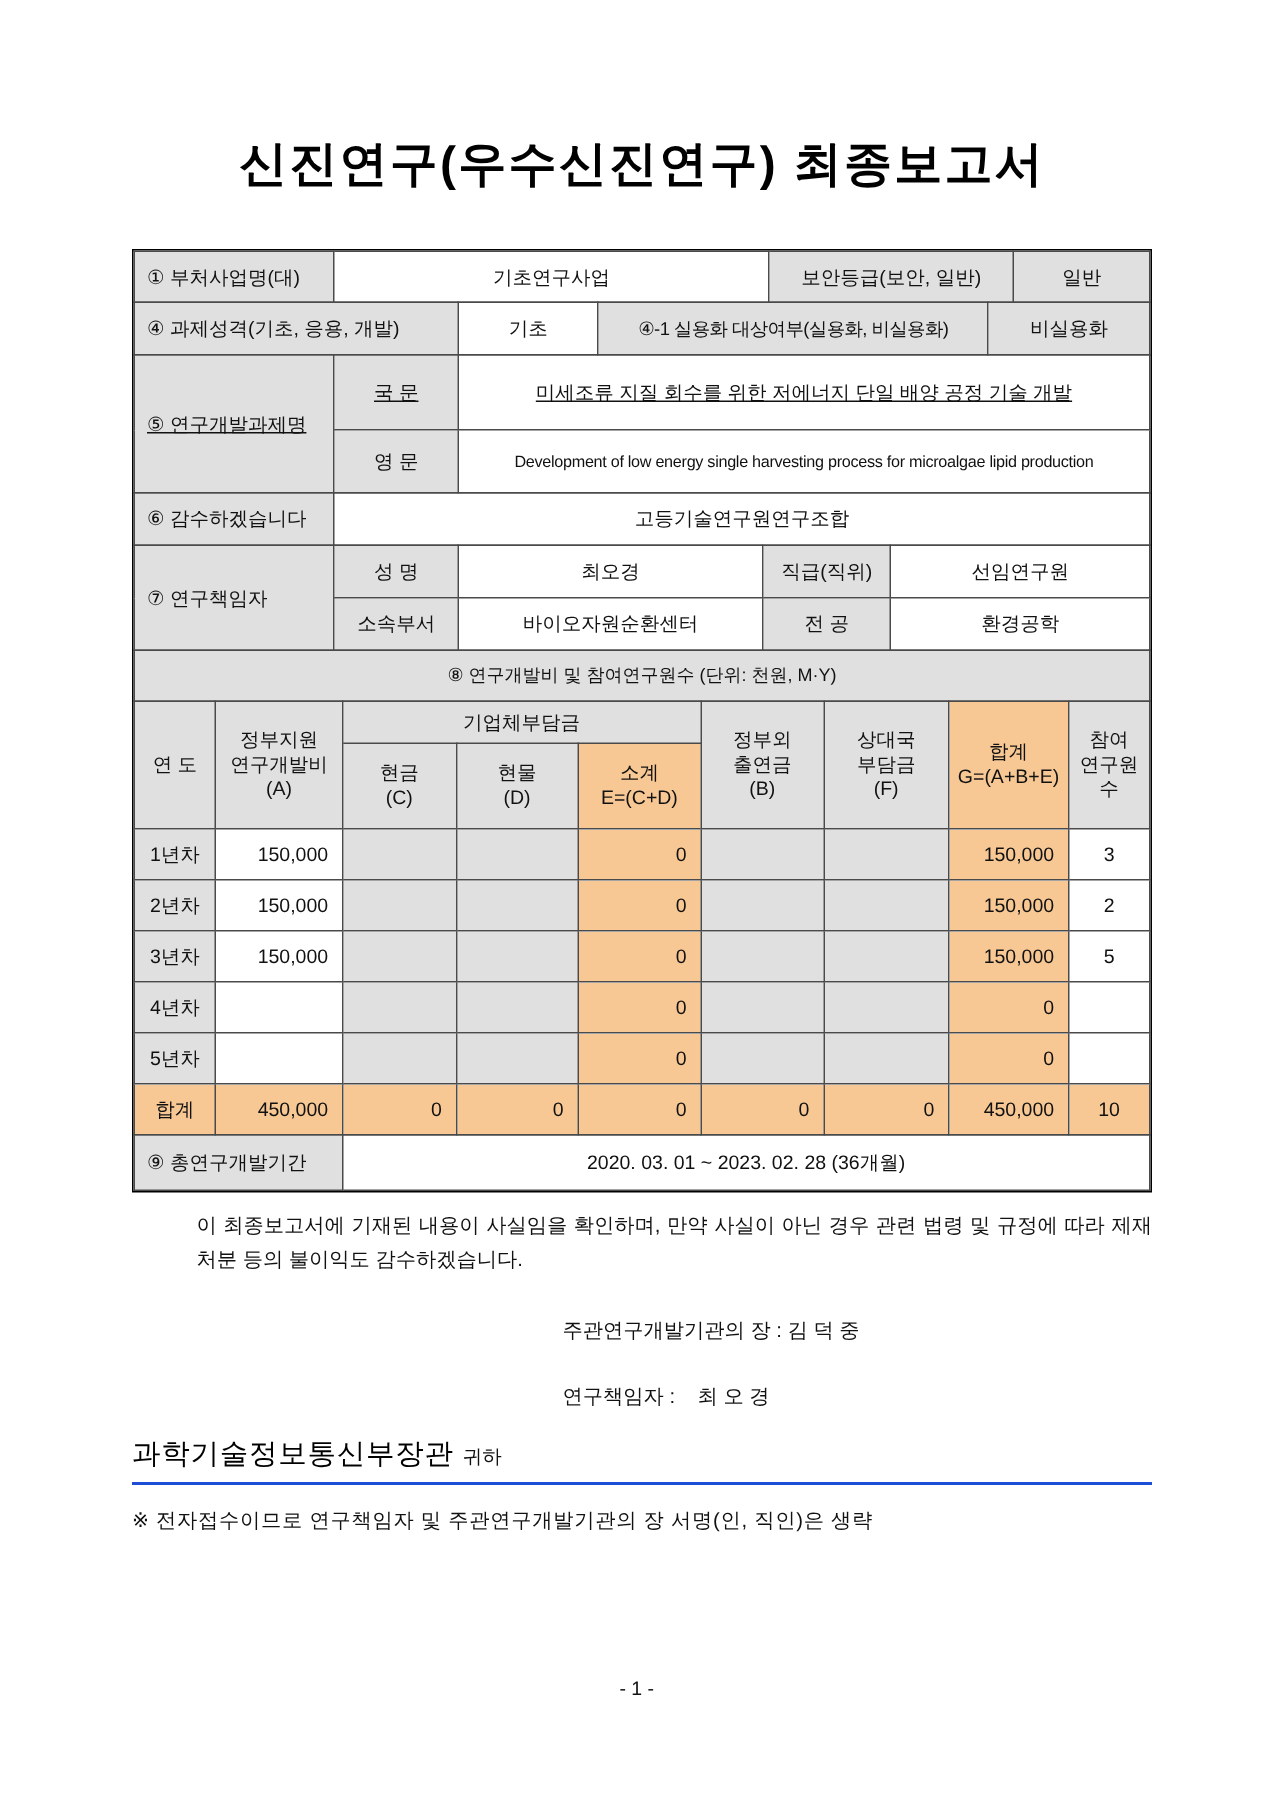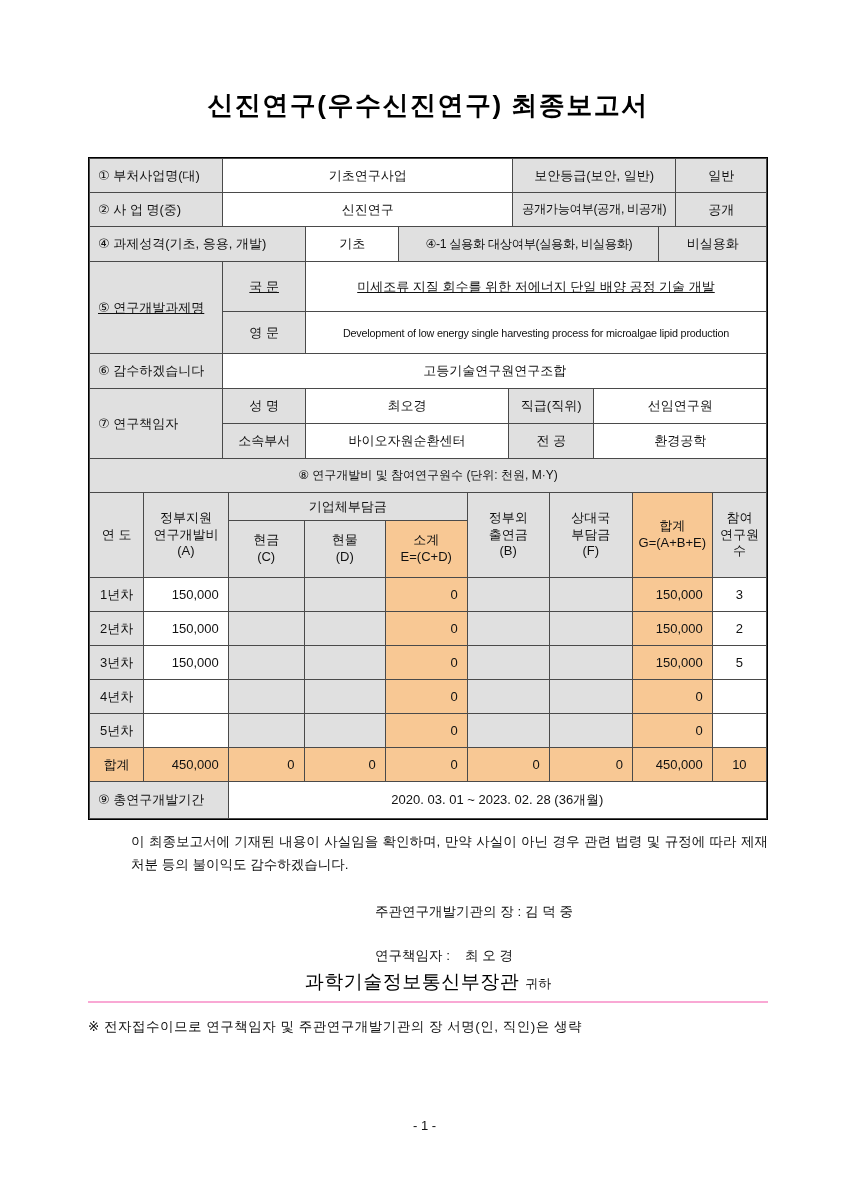--- a/index.html
+++ b/index.html
@@ -11,21 +11,21 @@
     margin: 0 auto;
     background: #fff;
     font-family: "Liberation Sans", "DejaVu Sans", sans-serif;
     color: #111;
     padding: 0 81px 0 88px;
     overflow: hidden;
   }
   .title {
     padding-top: 88px;
     text-align: center;
-    font-size: 26px;
+    font-size: 32px;
     font-weight: 800;
     letter-spacing: 1.5px;
     color: #000;
   }
   .tables { margin-top: 34px; border: 1.5px solid #000; }
   table { width: 100%; border-collapse: collapse; table-layout: fixed; }
   table + table { margin-top: -1px; }
   td {
     border: 1px solid var(--bd);
     font-size: 13px;
@@ -56,24 +56,23 @@
     font-size: 13.5px;
     line-height: 1.7;
     text-align: justify;
     word-break: keep-all;
     color: #111;
     margin-left: 43px;
   }
   .date-line { margin-top: 32px; margin-left: 342px; font-size: 13.5px; white-space: pre; }
   .sig-line { margin-top: 26px; margin-left: 287px; font-size: 13.5px; white-space: pre; }
   .recipient-row {
-    margin-top: 4px;
-    border-bottom: 2px solid #f9a8d4;
+    margin-top: 16px;
+    border-bottom: 2px solid #1d4ed8;
     padding-bottom: 6px;
-    text-align: center;
   }
   .recipient { font-size: 19px; letter-spacing: 0.5px; color:#000; }
   .honorific { font-size: 13px; margin-left: 6px; }
   .note { margin-top: 15px; font-size: 13.5px; letter-spacing: 0.5px; word-break: keep-all; }
   .page-num { position: absolute; left: 0; right: 0; top: 1118px; text-align: center; font-size: 13px; }
 </style>
 </head>
 <body>
 
 <div class="page">
@@ -88,26 +87,20 @@
           <col style="width:42.8%">
           <col style="width:24.1%">
           <col style="width:13.4%">
         </colgroup>
       <tbody>
           <tr>
         <td class="g lbl">① 부처사업명(대)</td>
         <td>기초연구사업</td>
         <td class="g">보안등급(보안, 일반)</td>
         <td class="g">일반</td>
-      </tr>
-      <tr>
-        <td class="g lbl">② 사 업 명(중)</td>
-        <td>신진연구</td>
-        <td class="g fit">공개가능여부(공개, 비공개)</td>
-        <td class="g">공개</td>
       </tr>
     </tbody>
       </table>
 
 
     <table class="h35">
       <colgroup>
           <col style="width:31.9%">
           <col style="width:13.8%">
           <col style="width:38.4%">

